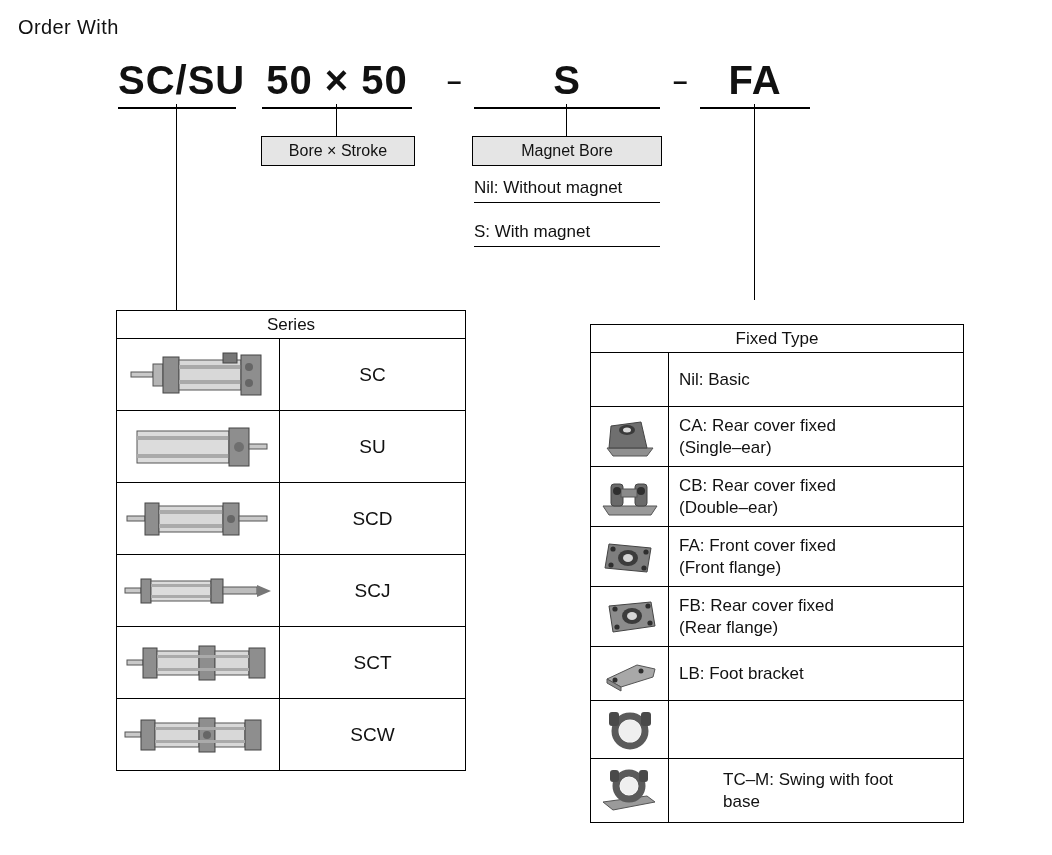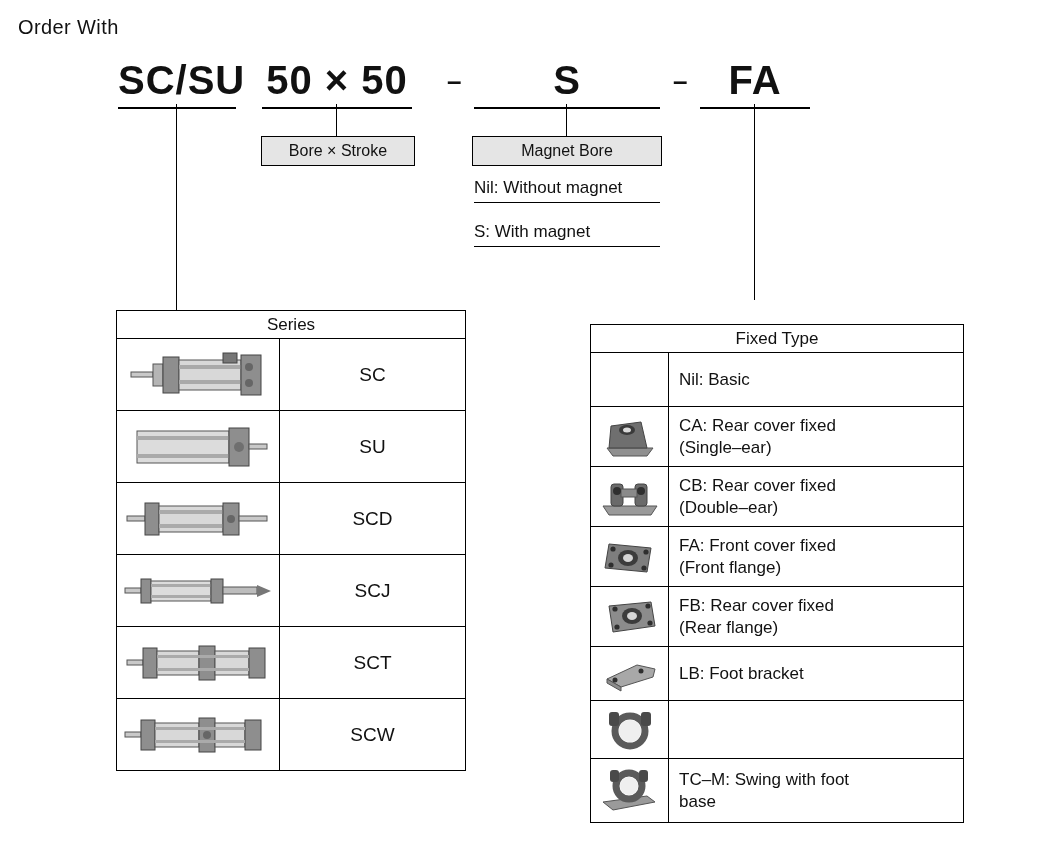--- a/index.html
+++ b/index.html
@@ -357,21 +357,21 @@
     <div class="cell-img">
       <svg class="fit" width="66" height="46" viewBox="0 0 66 46" aria-hidden="true">
         <circle cx="33" cy="24" r="15" fill="none" stroke="#5a5a5a" stroke-width="7"></circle>
         <circle cx="33" cy="24" r="11" fill="#efefef"></circle>
         <rect x="12" y="5" width="10" height="14" rx="3" fill="#4a4a4a"></rect>
         <rect x="44" y="5" width="10" height="14" rx="3" fill="#4a4a4a"></rect>
       </svg>
     </div>
   </div>
 
-  <div class="row" style="min-height:64px;">
+  <div class="row" style="min-height:64px;gap:44px;">
     <div class="cell-img">
       <svg class="fit" width="66" height="50" viewBox="0 0 66 50" aria-hidden="true">
         <polygon points="6,36 50,30 58,36 16,44" fill="#9a9a9a" stroke="#555" stroke-width="1"></polygon>
         <circle cx="32" cy="20" r="13" fill="none" stroke="#5a5a5a" stroke-width="7"></circle>
         <circle cx="32" cy="20" r="9" fill="#efefef"></circle>
         <rect x="13" y="4" width="9" height="12" rx="3" fill="#4a4a4a"></rect>
         <rect x="42" y="4" width="9" height="12" rx="3" fill="#4a4a4a"></rect>
       </svg>
     </div>
     <div class="cell-txt">

